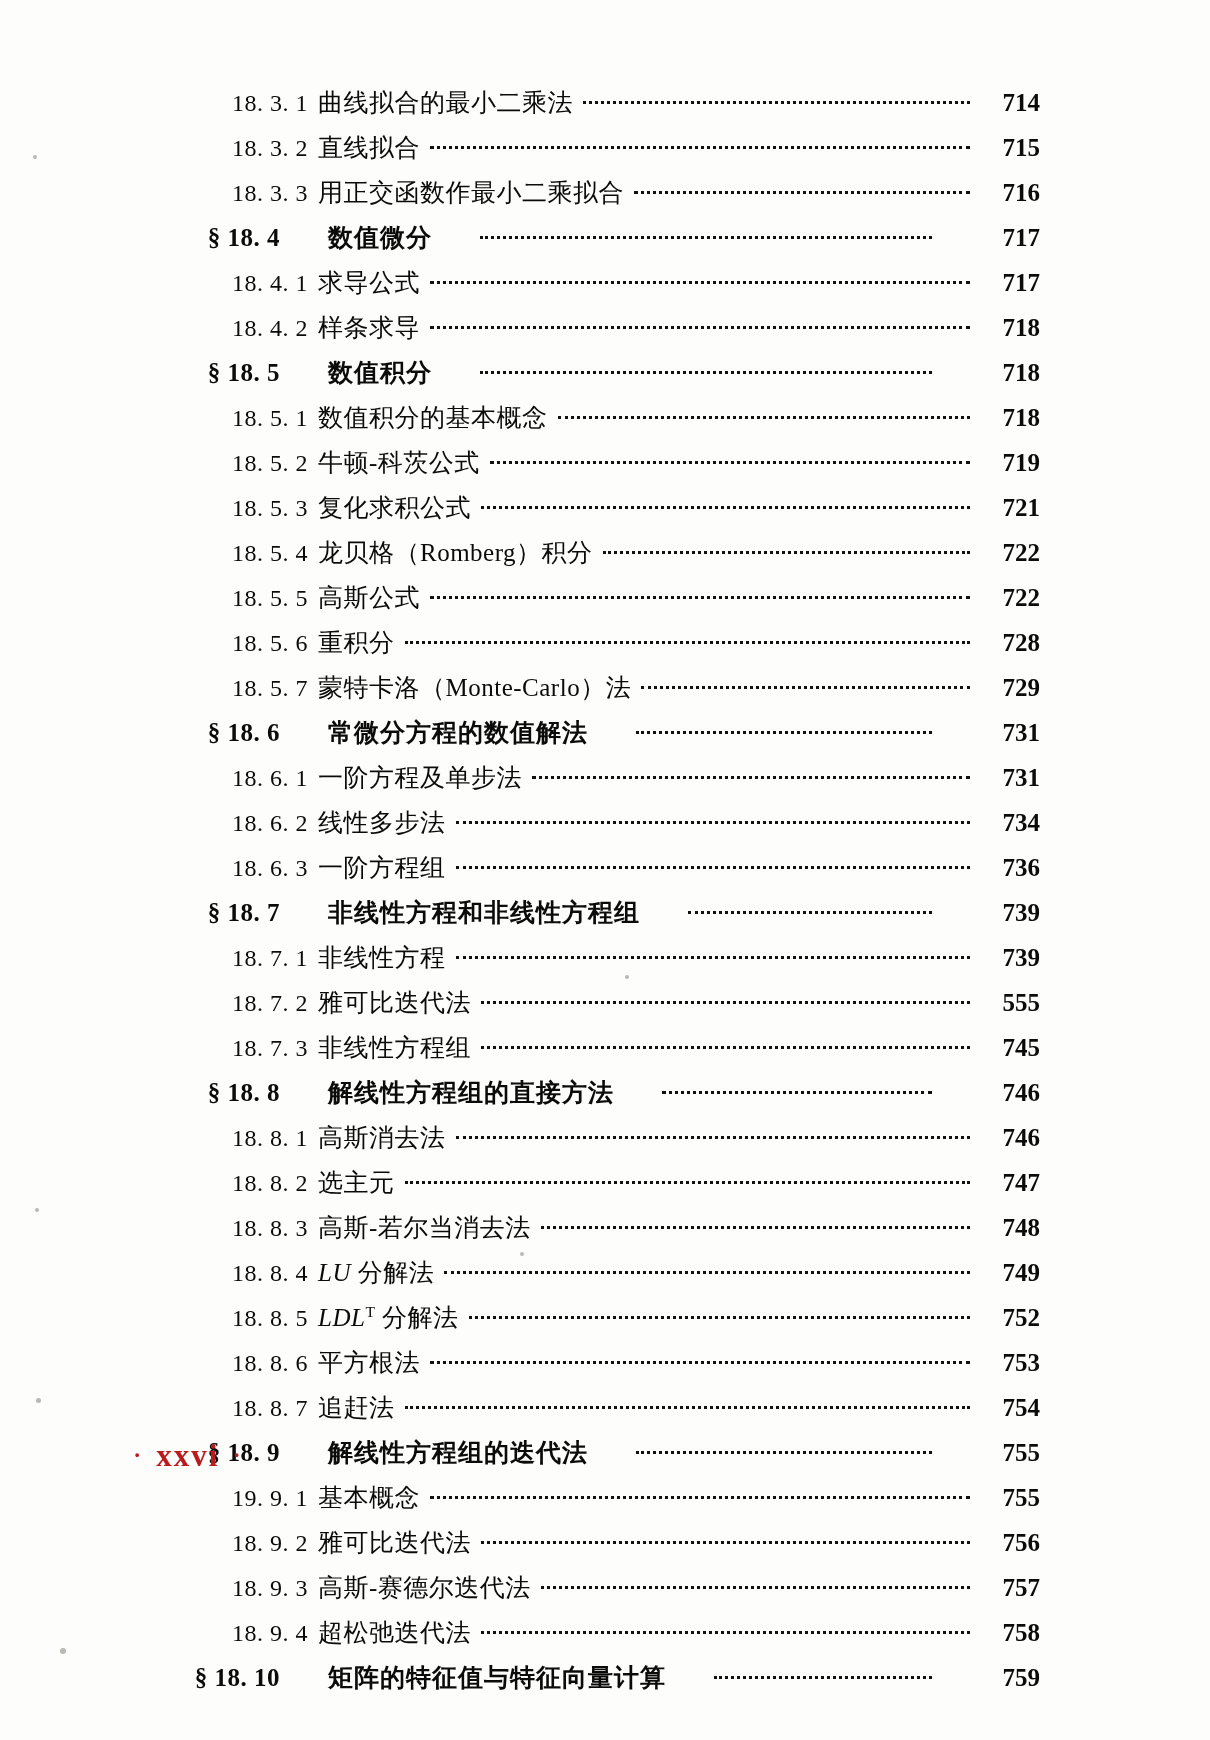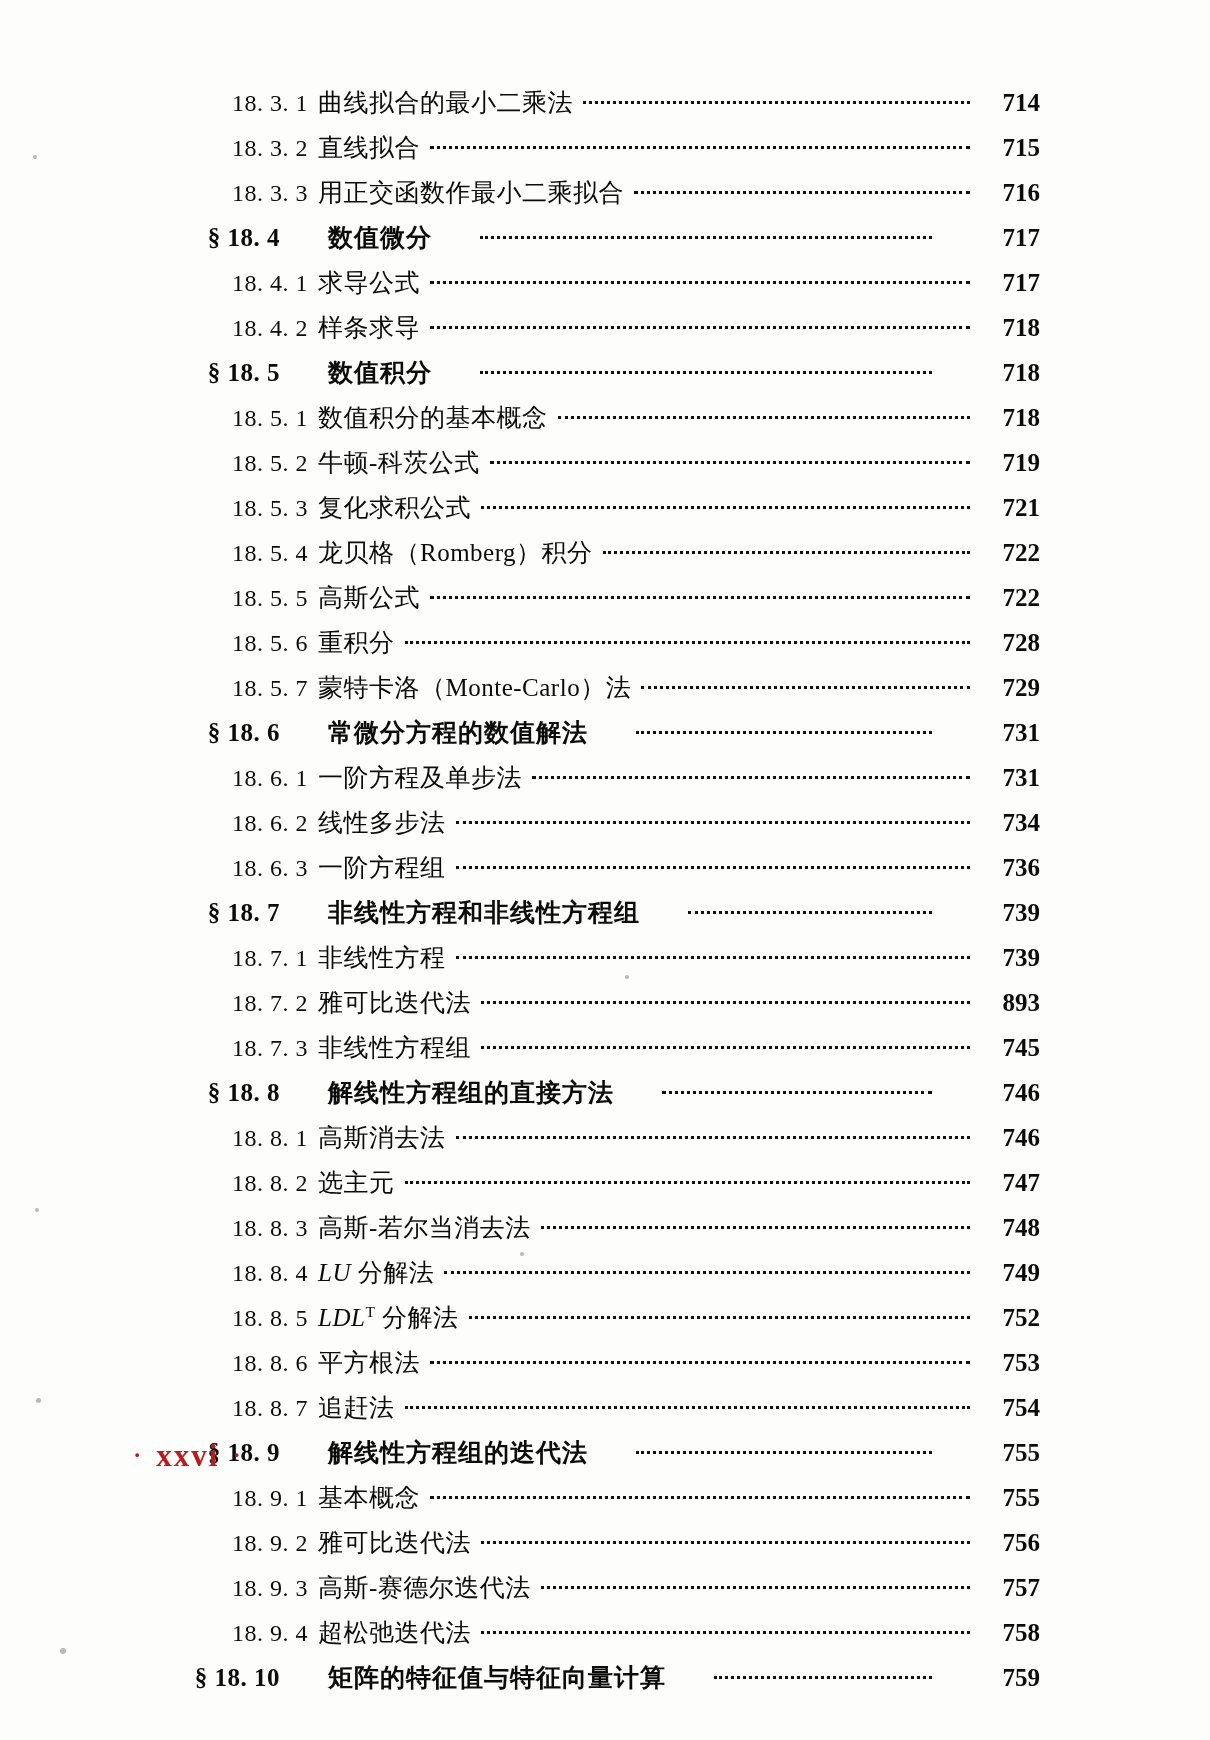--- a/index.html
+++ b/index.html
@@ -232,21 +232,21 @@
       <div class="row lvl-sub">
         <span class="num num-sub">18. 7. 1</span>
         <span class="title title-sub">非线性方程</span>
         <span class="dots"></span>
         <span class="pg">739</span>
       </div>
       <div class="row lvl-sub">
         <span class="num num-sub">18. 7. 2</span>
         <span class="title title-sub">雅可比迭代法</span>
         <span class="dots"></span>
-        <span class="pg">893</span>
+        <span class="pg">555</span>
       </div>
       <div class="row lvl-sub">
         <span class="num num-sub">18. 7. 3</span>
         <span class="title title-sub">非线性方程组</span>
         <span class="dots"></span>
         <span class="pg">745</span>
       </div>
       <div class="row lvl-sec">
         <span class="num num-sec">§ 18. 8</span>
         <span class="title title-sec">解线性方程组的直接方法</span>
@@ -295,21 +295,21 @@
         <span class="dots"></span>
         <span class="pg">754</span>
       </div>
       <div class="row lvl-sec">
         <span class="num num-sec">§ 18. 9</span>
         <span class="title title-sec">解线性方程组的迭代法</span>
         <span class="dots"></span>
         <span class="pg">755</span>
       </div>
       <div class="row lvl-sub">
-        <span class="num num-sub">18. 9. 1</span>
+        <span class="num num-sub">19. 9. 1</span>
         <span class="title title-sub">基本概念</span>
         <span class="dots"></span>
         <span class="pg">755</span>
       </div>
       <div class="row lvl-sub">
         <span class="num num-sub">18. 9. 2</span>
         <span class="title title-sub">雅可比迭代法</span>
         <span class="dots"></span>
         <span class="pg">756</span>
       </div>

